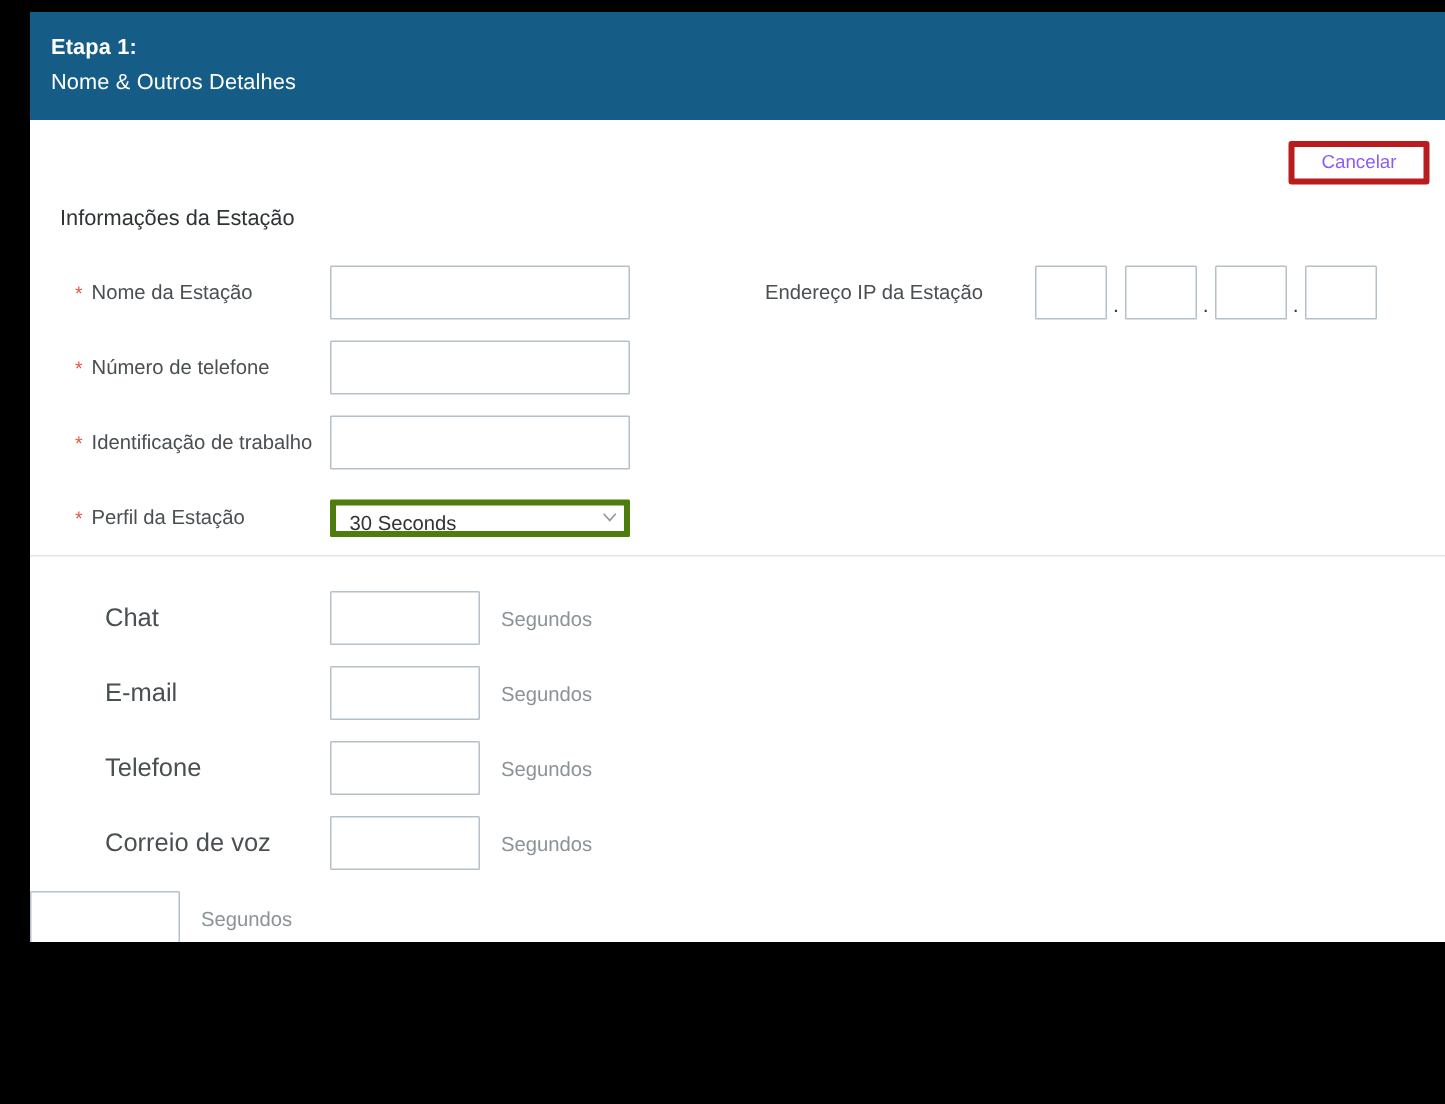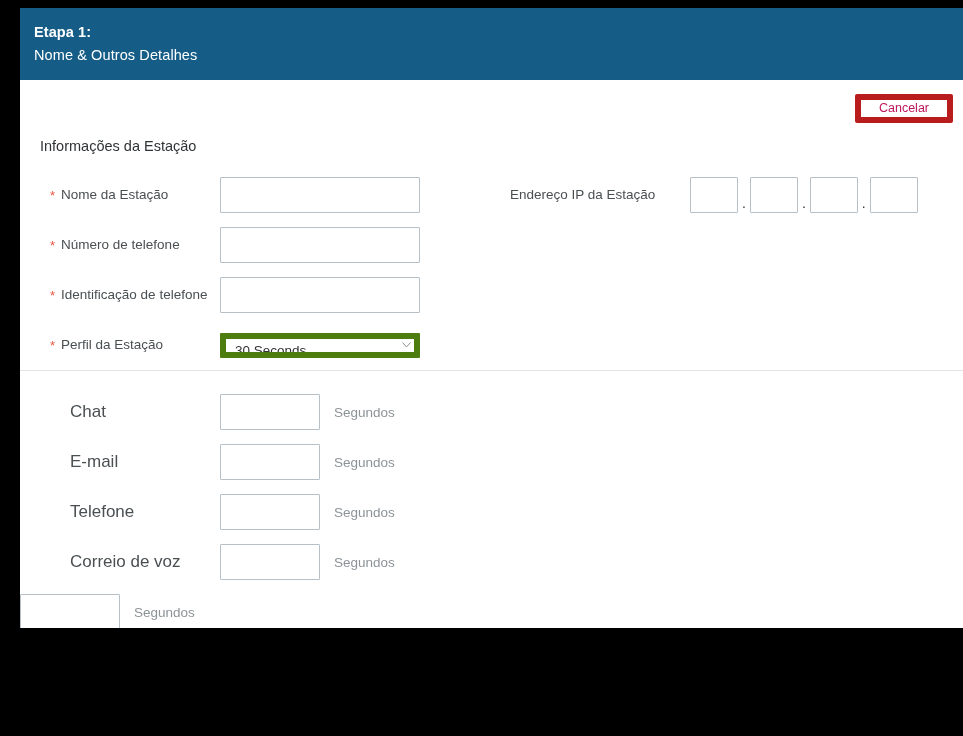--- a/index.html
+++ b/index.html
@@ -86,22 +86,22 @@
     white-space: nowrap;
   }
   .btn-primary {
     background: #0f72b8;
     color: #ffffff;
     border: 1px solid #0f72b8;
     font-weight: bold;
   }
   .btn-secondary {
     background: #ffffff;
-    color: #be185d;
-    border: 6px solid #b91c1c;
+    color: #8b5cf6;
+    border: 4px solid #b91c1c;
     font-weight: normal;
     padding: 0 18px;
   }
 
   
   .section {
     padding: 0 12px 0 0;
     background: #ffffff;
   }
   .section-divider {
@@ -167,21 +167,21 @@
 
   .ctl-select-wrap {
     position: relative;
     width: 200px;
     height: 25px;
   }
   .ctl-select {
     width: 200px;
     height: 25px;
     box-sizing: border-box;
-    border: 6px solid #4d7c0f;
+    border: 4px solid #4d7c0f;
     background: #ffffff;
     border-radius: 1px;
     font-family: "Liberation Sans", "DejaVu Sans", sans-serif;
     font-size: 13.5px;
     color: #333333;
     padding: 0 22px 0 9px;
     -webkit-appearance: none;
     -moz-appearance: none;
     appearance: none;
     outline: none;
@@ -301,21 +301,21 @@
             <div class="field-label">
               <span class="req-star">*</span>
               <span class="label-text">Número de telefone</span>
             </div>
             <input class="ctl-input" type="text" value="" style="">
           </div>
 
           <div class="field-row">
             <div class="field-label">
               <span class="req-star">*</span>
-              <span class="label-text">Identificação de telefone</span>
+              <span class="label-text">Identificação de trabalho</span>
             </div>
             <input class="ctl-input" type="text" value="" style="">
           </div>
 
           <div class="field-row">
             <div class="field-label">
               <span class="req-star">*</span>
               <span class="label-text">Perfil da Estação</span>
             </div>
             <div class="ctl-select-wrap">

